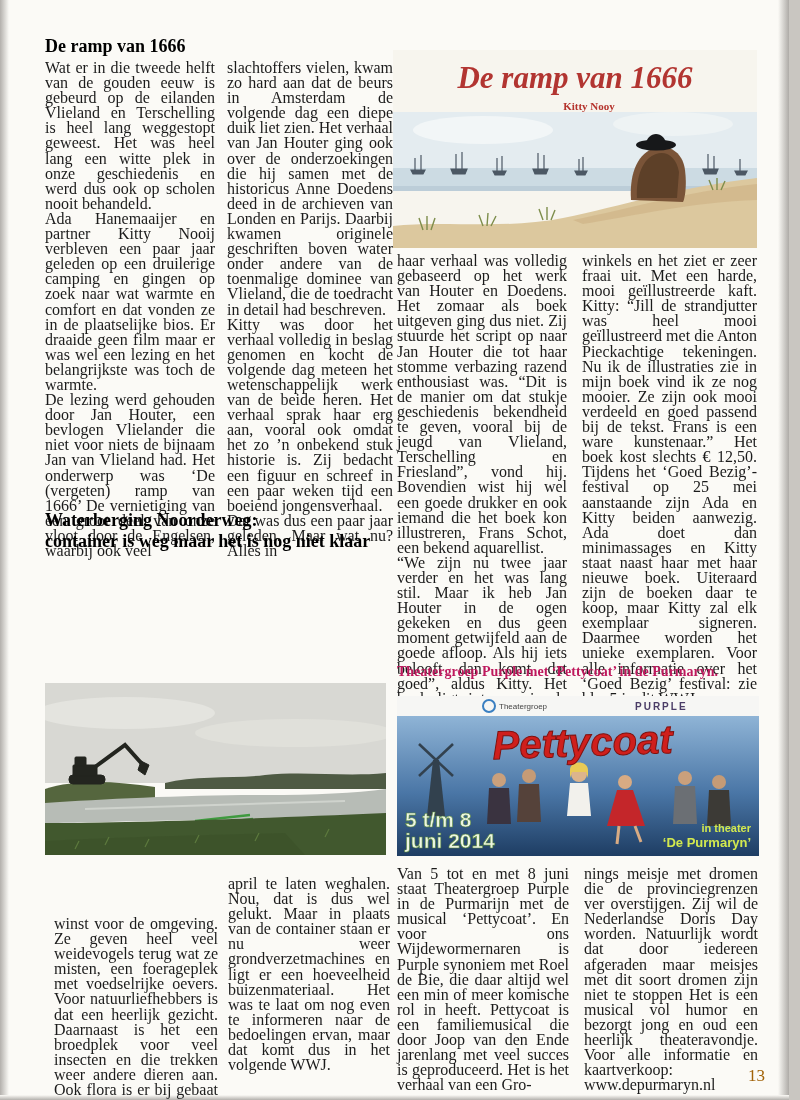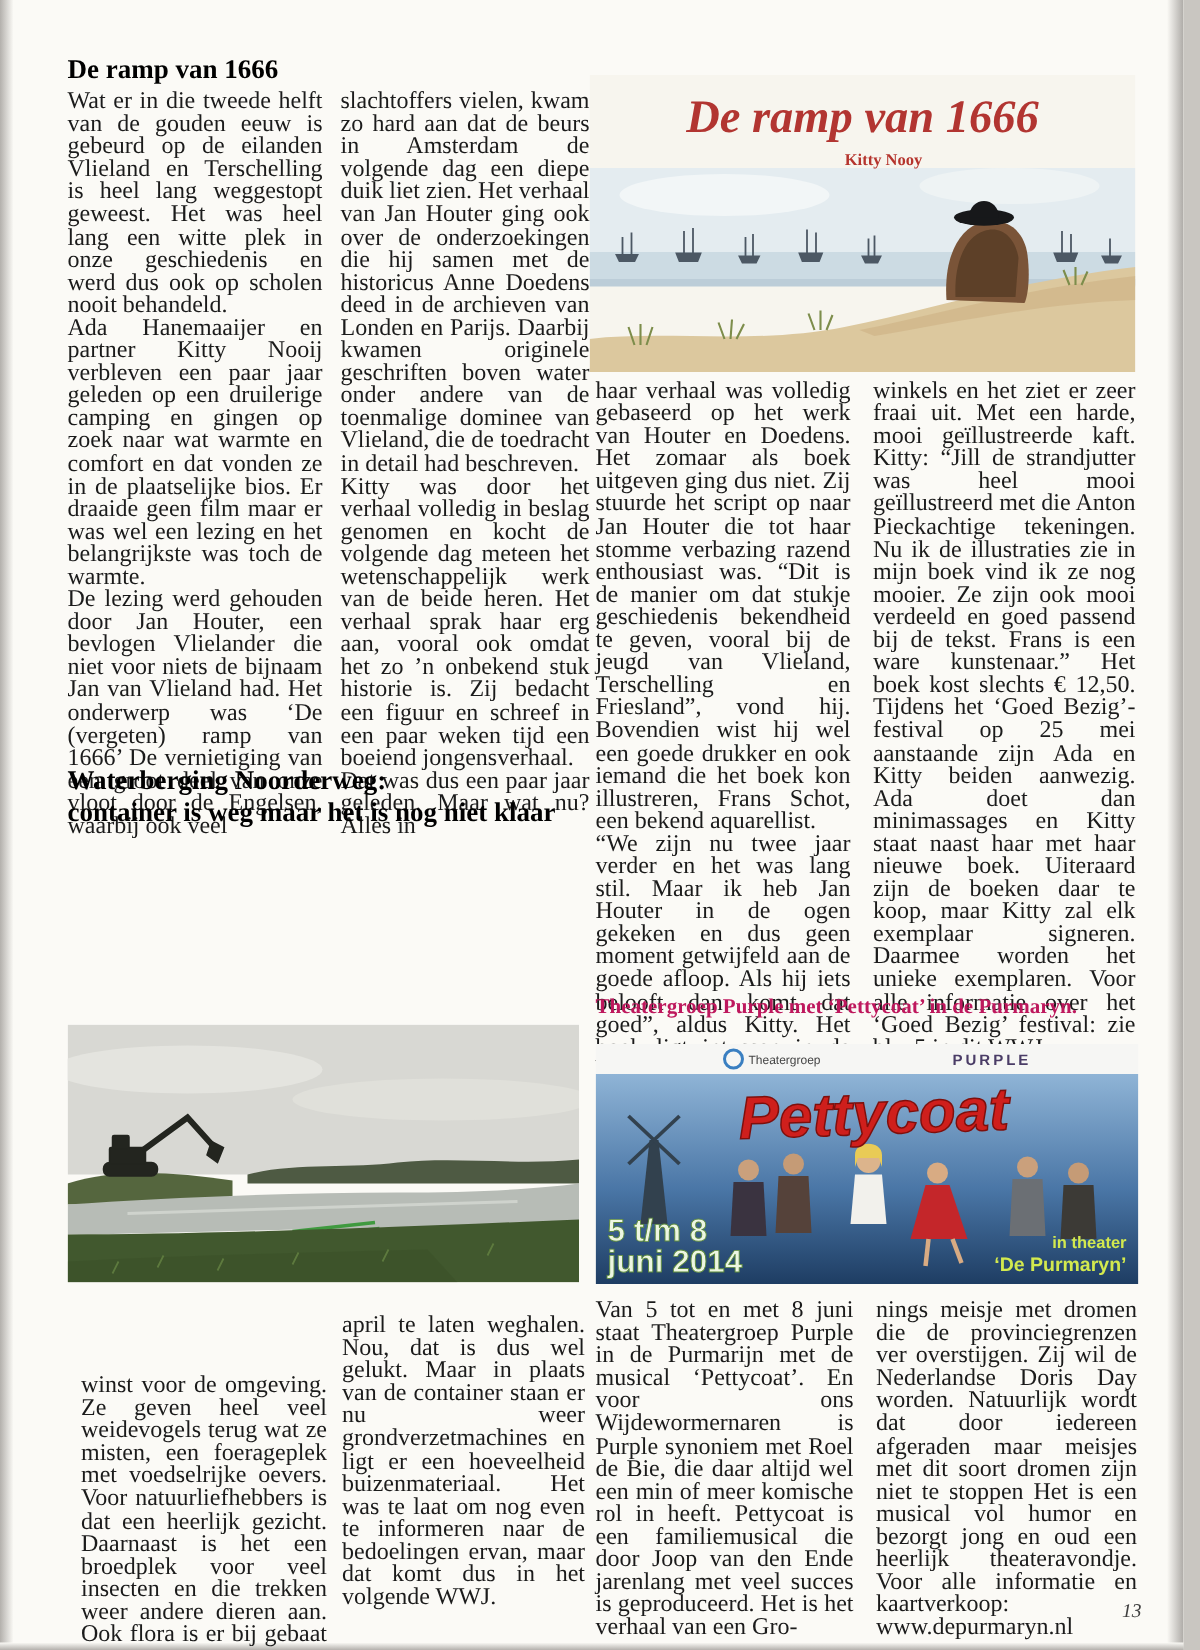--- a/index.html
+++ b/index.html
@@ -37,21 +37,21 @@
     text-align:justify;
     white-space:pre-line;
     hyphens:auto;
     color:#1b1b1b;
   }
   .figure-box{
     position:absolute;overflow:hidden;
   }
   .figure-box svg{display:block;width:100%;height:100%;}
   .page-number{
-    position:absolute;font-size:13px;color:#404040;font-style:italic;
+    position:absolute;font-size:17px;color:#a16207;
   }
 </style>
 </head>
 <body>
 
 <div class="page">
 
   <div class="scan-edge-left"></div>
   <div class="scan-edge-right"></div>
   <div class="scan-edge-bottom"></div>

